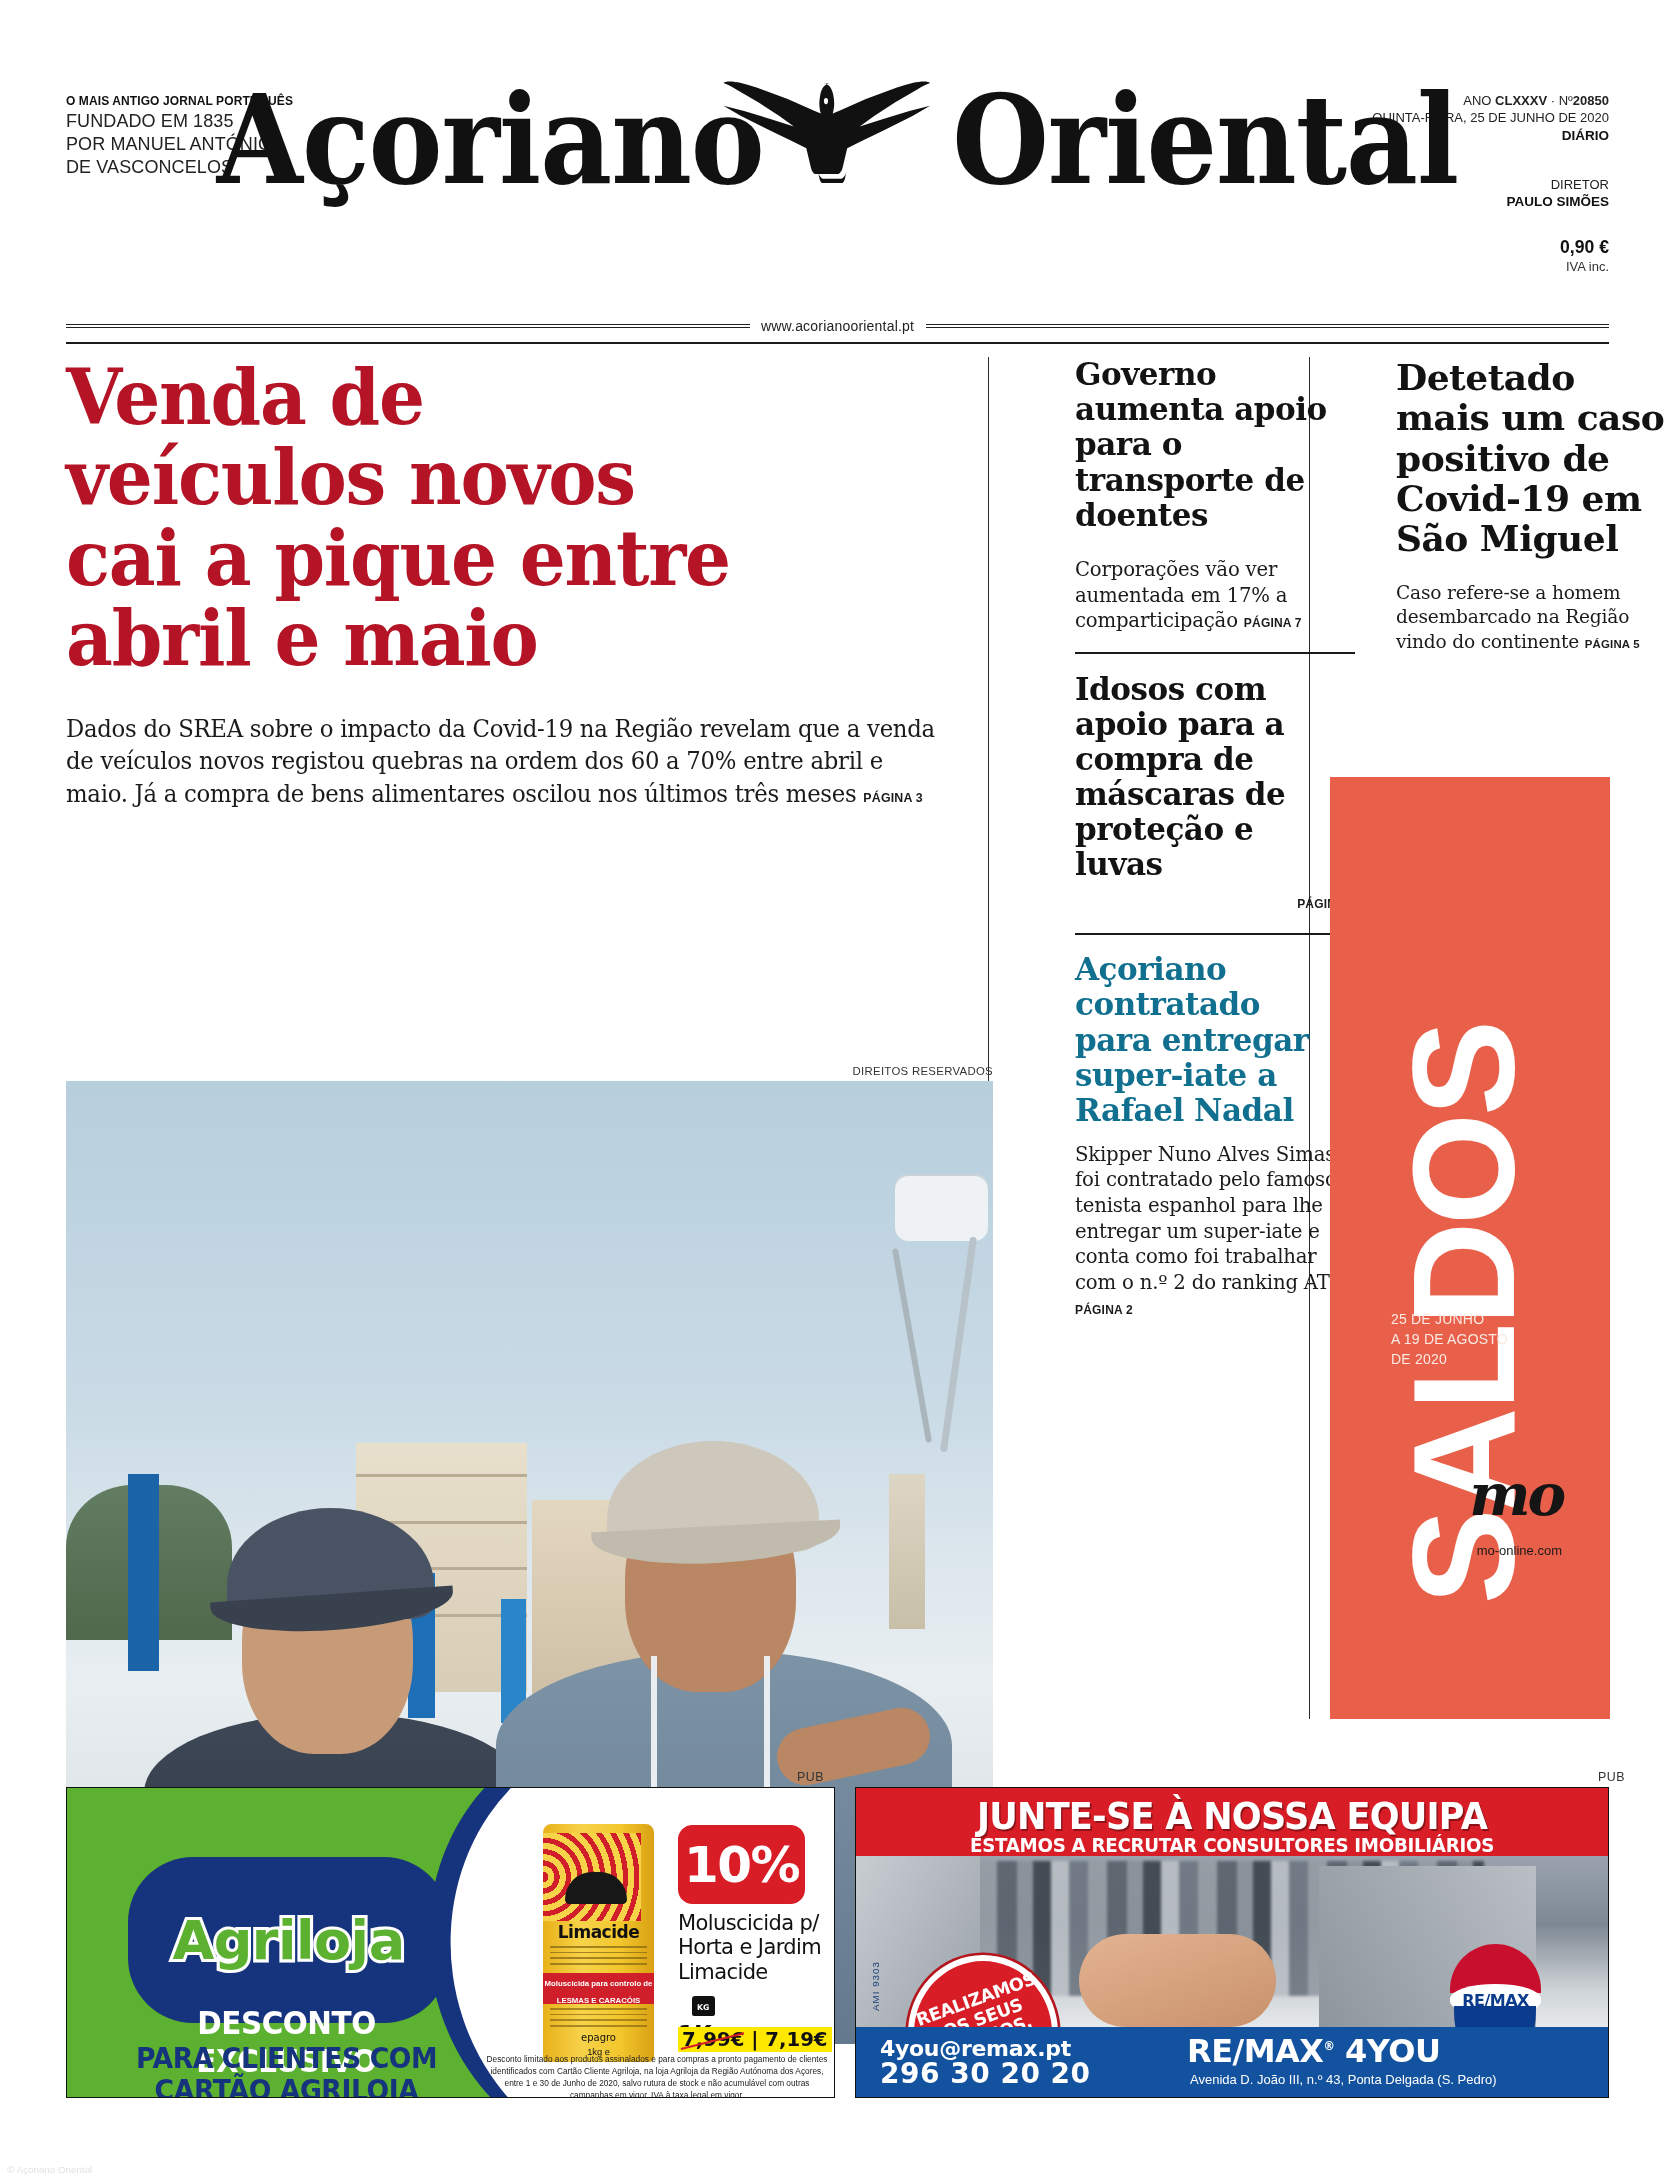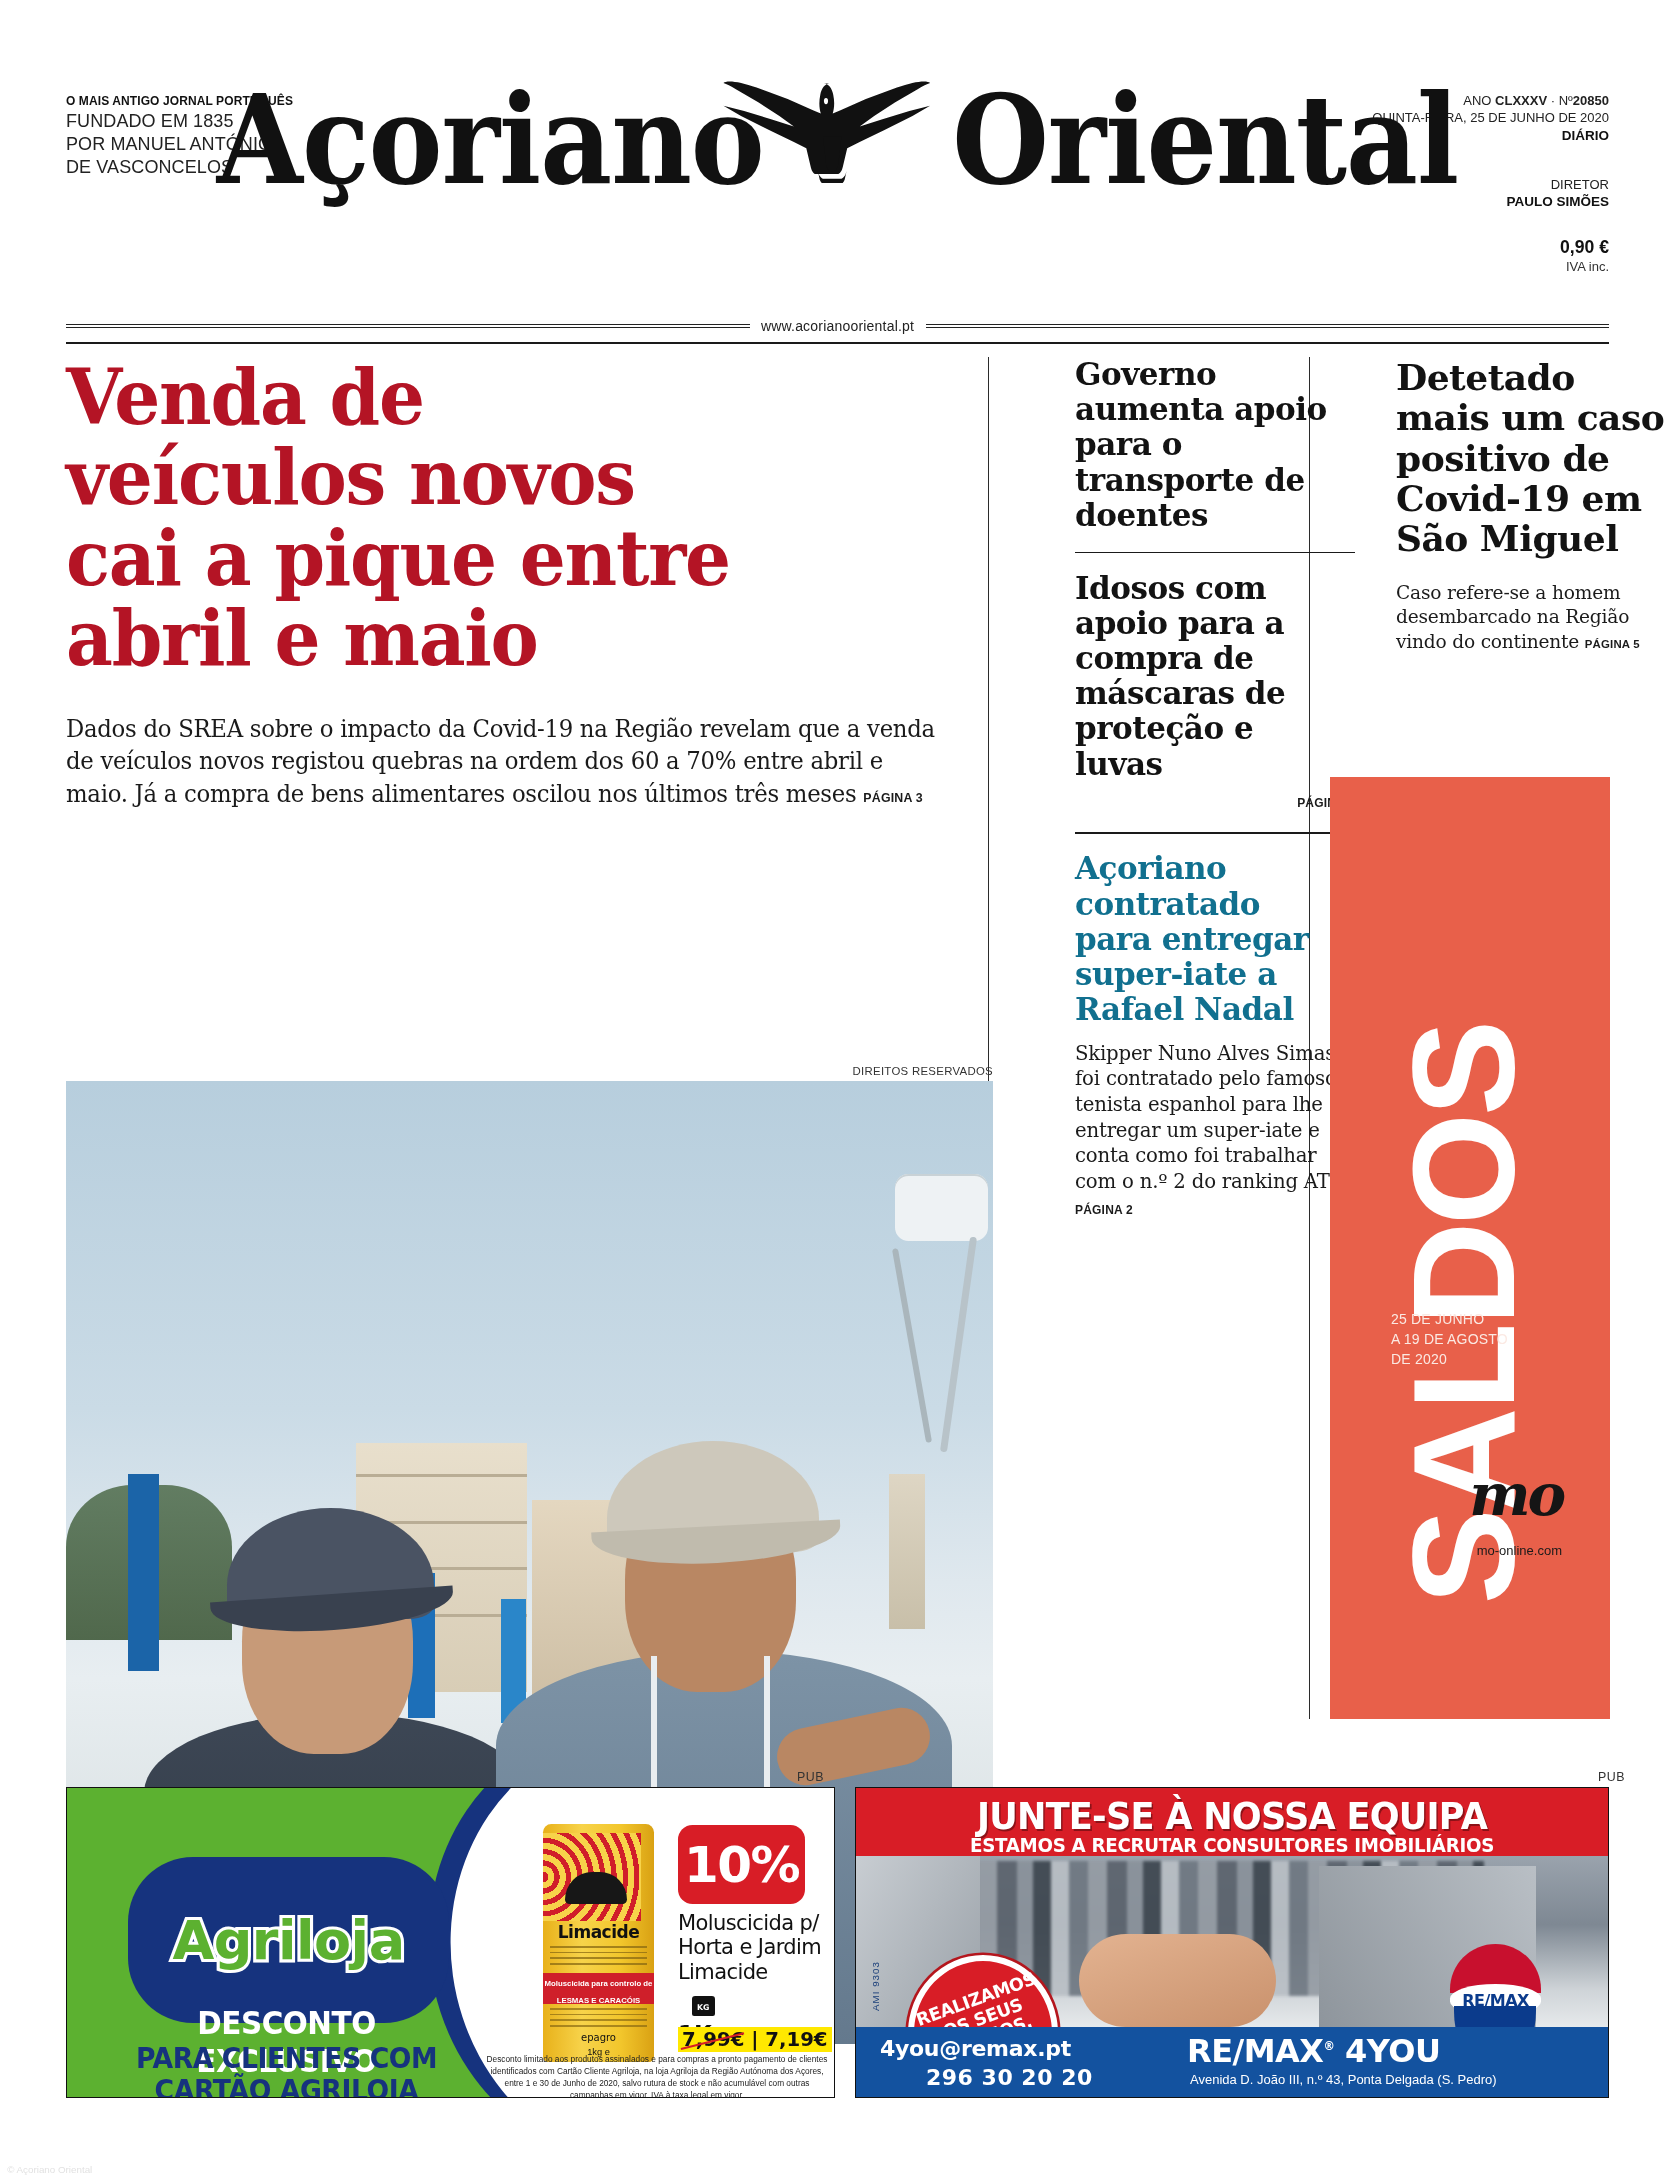--- a/index.html
+++ b/index.html
@@ -318,21 +318,21 @@
     background:#fff; border-radius:50%/14.5px;}
   .balloon .bot { position:absolute; left:4.1px; top:62px; width:82px; height:67px;
     background:#0b3b8c; border-radius:0 0 40px 40px / 0 0 62px 62px;}
   .balloon .lbl { position:absolute; left:0; right:0; top:47px; text-align:center;
     font-family:"DejaVu Sans", sans-serif; font-weight:bold; font-size:16px; color:#0b3b8c;
     letter-spacing:-0.5px;}
   .rmx-blue { position:absolute; left:0; bottom:0; width:100%; height:70px; background:#13529f; }
   .rmx-mail { position:absolute; left:24px; bottom:36px; color:#fff;
     font-family:"DejaVu Sans", sans-serif; font-weight:bold; font-size:22px; letter-spacing:-0.3px;}
   .rmx-tel { position:absolute; left:24px; bottom:7.2px; color:#fff;
-    font-family:"DejaVu Sans", sans-serif; font-weight:bold; font-size:22px; letter-spacing:0.5px;margin-left:46px;}
+    font-family:"DejaVu Sans", sans-serif; font-weight:bold; font-size:28px; letter-spacing:0.5px;}
   .rmx-brand { position:absolute; left:331px; bottom:27px; color:#fff;
     font-family:"DejaVu Sans", sans-serif; font-weight:bold; font-size:32px; letter-spacing:-0.5px;}
   .rmx-brand sup { font-size:11.4px; vertical-align:super; }
   .rmx-addr { position:absolute; left:334px; bottom:10.4px; color:#fff; font-size:13px; }
 
   .footer { position:absolute; left:7.2px; bottom:8.3px; font-size:9.8px; color:#e2e2e2; }
 </style>
 </head>
 <body>
 
@@ -450,20 +450,24 @@
           <div class="shades"></div>
           <div class="arm"></div>
         </div>
       </div>
     </div>
 
     <div class="colB">
 
       <div>
         <div class="hl2">Governo aumenta apoio para o transporte de doentes</div>
+        <div class="dk">
+          <span>Corporações vão ver aumentada em 17% a comparticipação</span>
+          <span class="pg">PÁGINA 7</span>
+        </div>
       </div>
 
       <div class="hr-b"></div>
 
       <div>
         <div class="hl2">Idosos com apoio para a compra de máscaras de proteção e luvas</div>
         <div class="dk" style="text-align:right;margin-top:6.2px">
           <span class="pg">PÁGINA 5</span>
         </div>
       </div>

